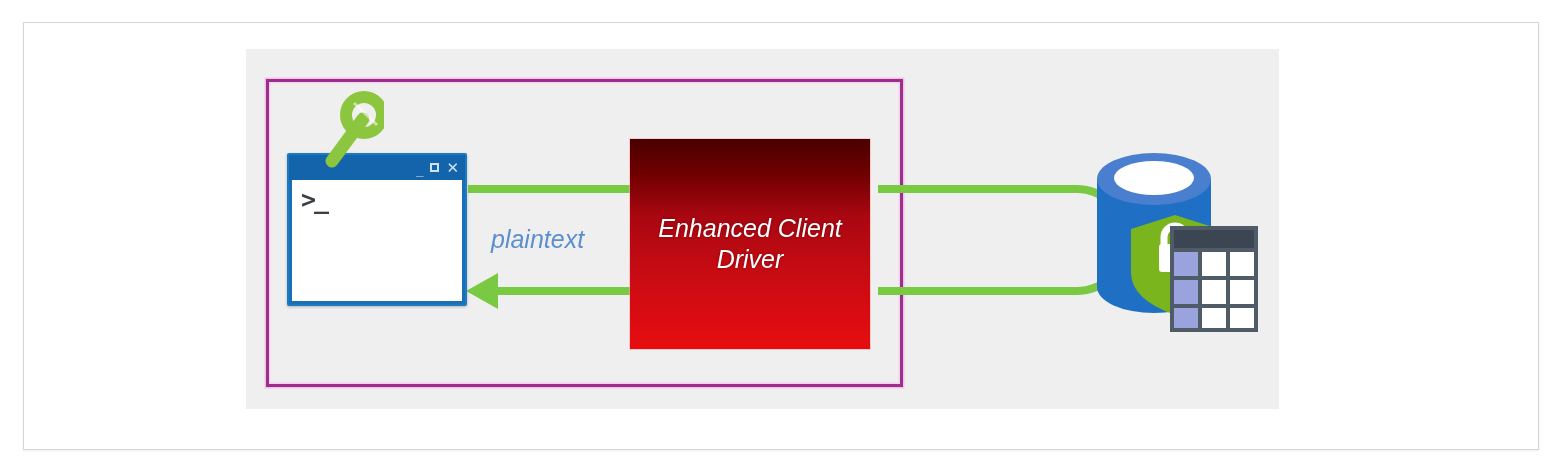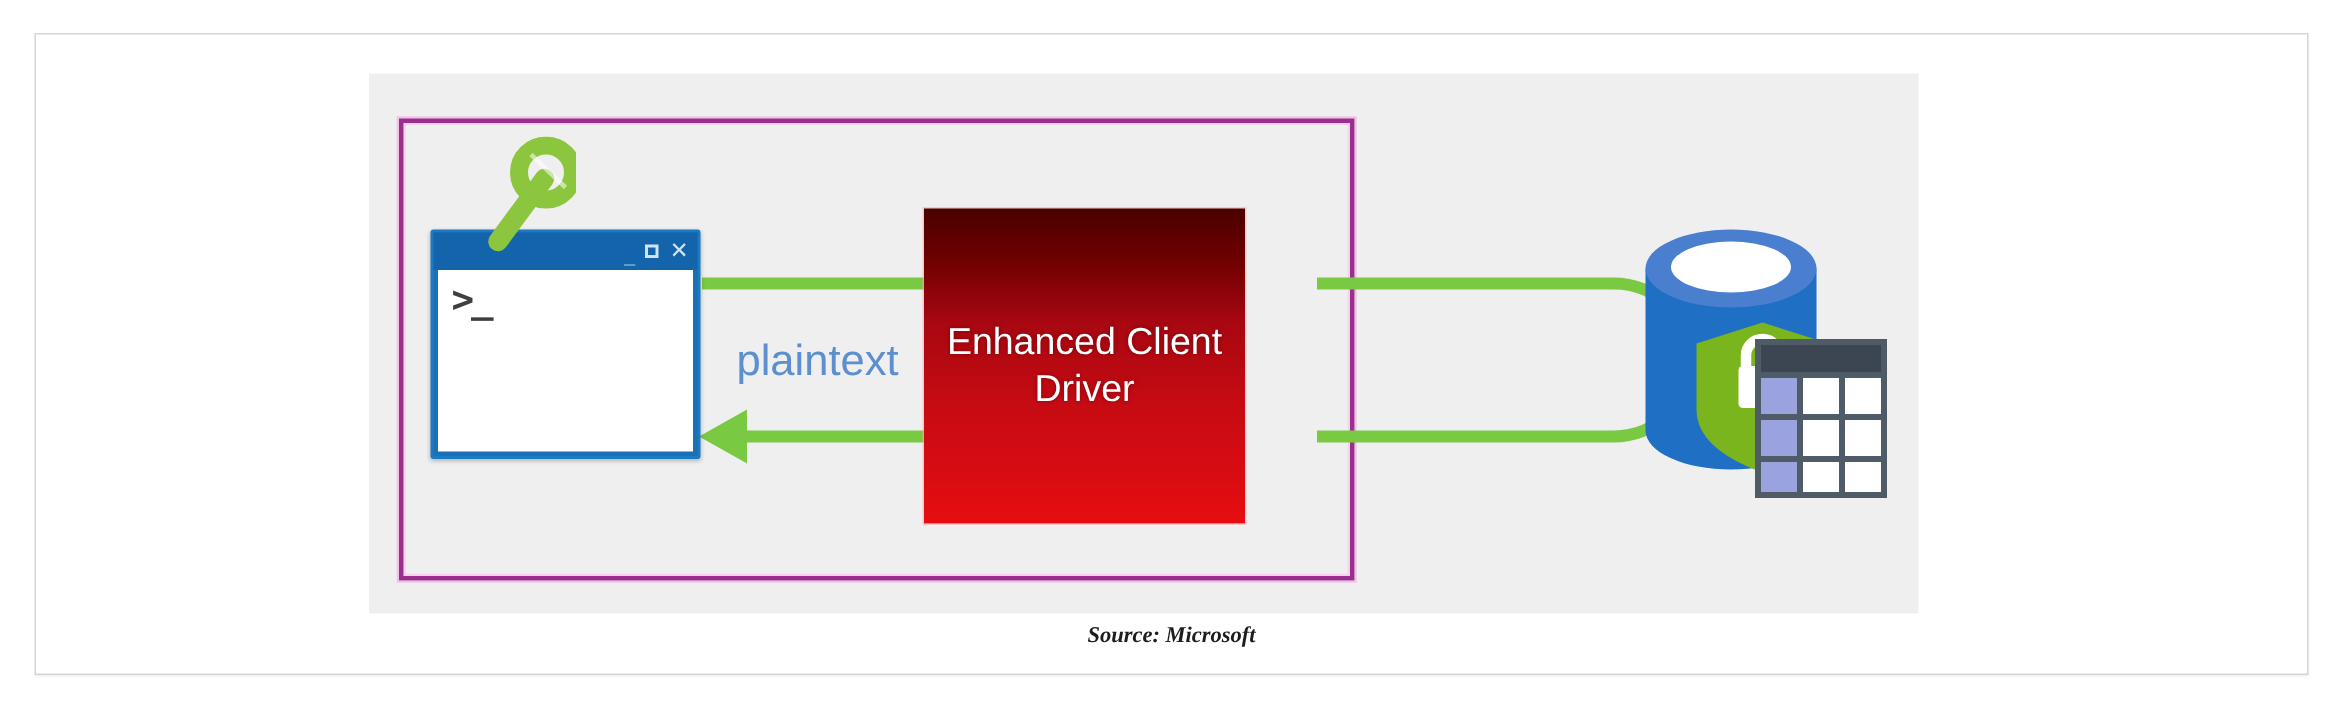--- a/index.html
+++ b/index.html
@@ -117,29 +117,30 @@
     left: 72px;
     top: 42px;
     width: 66px;
     height: 78px;
     pointer-events: none;
   }
 
   
   #driver-box {
     position: absolute;
-    left: 370px;
+    left: 384px;
     top: 90px;
-    width: 214px;
+    width: 240px;
     height: 210px;
     background: linear-gradient(to bottom, #4a0000 0%, #6e0000 16%, #a80711 36%, #c60b13 62%, #e60d10 100%);
     box-shadow: 0 0 0 1px rgba(255,170,170,0.55);
     display: flex;
     align-items: center;
     justify-content: center;
+    font-style: italic;
   }
   #driver-label {
     color: #ffffff;
     font-size: 25px;
     line-height: 1.25;
     text-align: center;
     font-family: "Liberation Sans", sans-serif;
     text-shadow: 0 0 3px rgba(0,0,0,0.35);
     padding: 0 14px;
   }
@@ -151,21 +152,22 @@
     width: 1033px;
     height: 360px;
     overflow: visible;
     pointer-events: none;
   }
 
   
   .flow-label {
     position: absolute;
     color: #5b8fd0;
-    font-size: 29px;
+    font-style: italic;
+    font-size: 25px;
     font-family: "Liberation Sans", sans-serif;
     white-space: nowrap;
   }
   #label-plaintext { left: 245px; top: 176px; }
   #label-ciphertext { left: 666px; top: 176px; }
 
   
   #database-icon {
     position: absolute;
     left: 845px;
@@ -263,15 +265,14 @@
         <rect x="111" y="133" width="24" height="24" fill="#ffffff"></rect>
         <rect x="139" y="133" width="24" height="24" fill="#ffffff"></rect>
         <rect x="83" y="161" width="24" height="20" fill="#9aa3dd"></rect>
         <rect x="111" y="161" width="24" height="20" fill="#ffffff"></rect>
         <rect x="139" y="161" width="24" height="20" fill="#ffffff"></rect>
       </g>
     </svg>
 
   </div>
 
-  <div id="figure-caption">Source: Microsoft</div>
 
 </div>
 
 </body></html>

